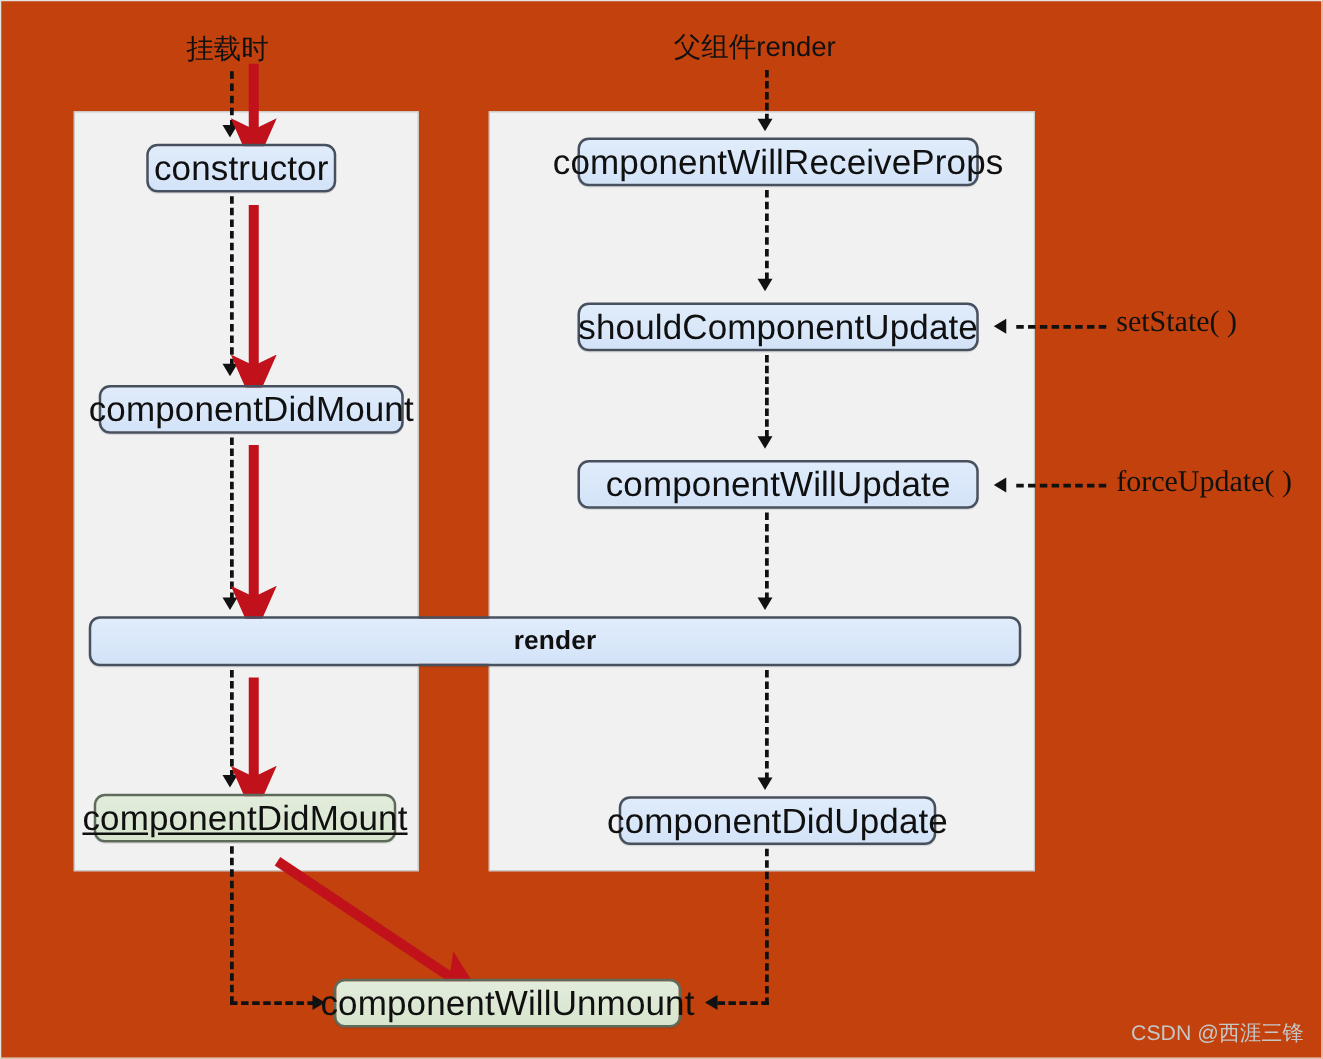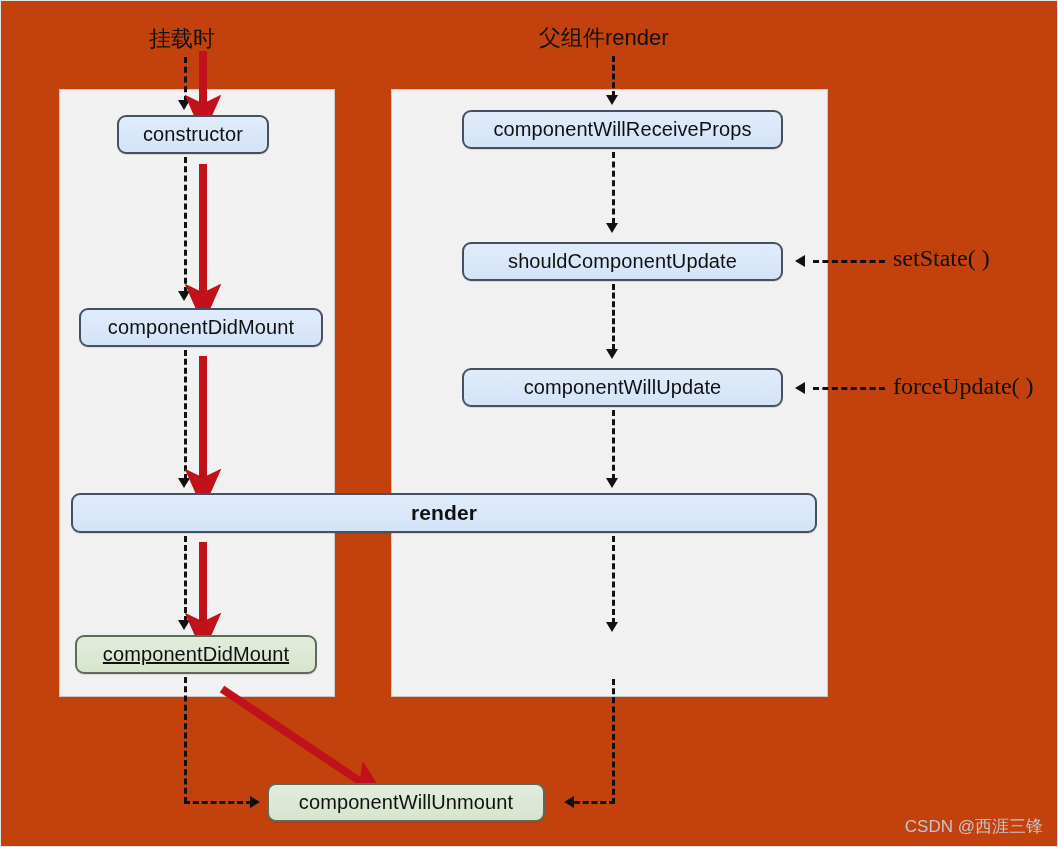--- a/index.html
+++ b/index.html
@@ -28,21 +28,21 @@
   #panel-update{ left:390px; top:88px; width:437px; height:608px; }
 
   
   .lc-box{
     position:absolute;
     box-sizing:border-box;
     display:flex;
     align-items:center;
     justify-content:center;
     border-radius:9px;
-    font-size:20px;
+    font-size:28px;
     letter-spacing:.1px;
     color:#101010;
     white-space:nowrap;
     z-index:6;
   }
   .lc-box.blue{
     background:linear-gradient(#e0ecfb,#d3e3f8);
     border:2px solid #47505f;
     box-shadow:0 1px 0 rgba(0,0,0,.10);
   }
@@ -215,19 +215,20 @@
     </g>
   </svg>
 
   <div class="lc-box blue" id="box-constructor">constructor</div>
   <div class="lc-box blue" id="box-cwm">componentDidMount</div>
   <div class="lc-box green" id="box-cdm">componentDidMount</div>
 
   <div class="lc-box blue" id="box-cwrp">componentWillReceiveProps</div>
   <div class="lc-box blue" id="box-scu">shouldComponentUpdate</div>
   <div class="lc-box blue" id="box-cwu">componentWillUpdate</div>
+  <div class="lc-box blue" id="box-cdu">componentDidUpdate</div>
 
   <div class="lc-box blue wide" id="box-render">render</div>
   <div class="lc-box green" id="box-cwun">componentWillUnmount</div>
 
   <div id="watermark">CSDN @西涯三锋</div>
 
 </div>
 
 </body></html>

